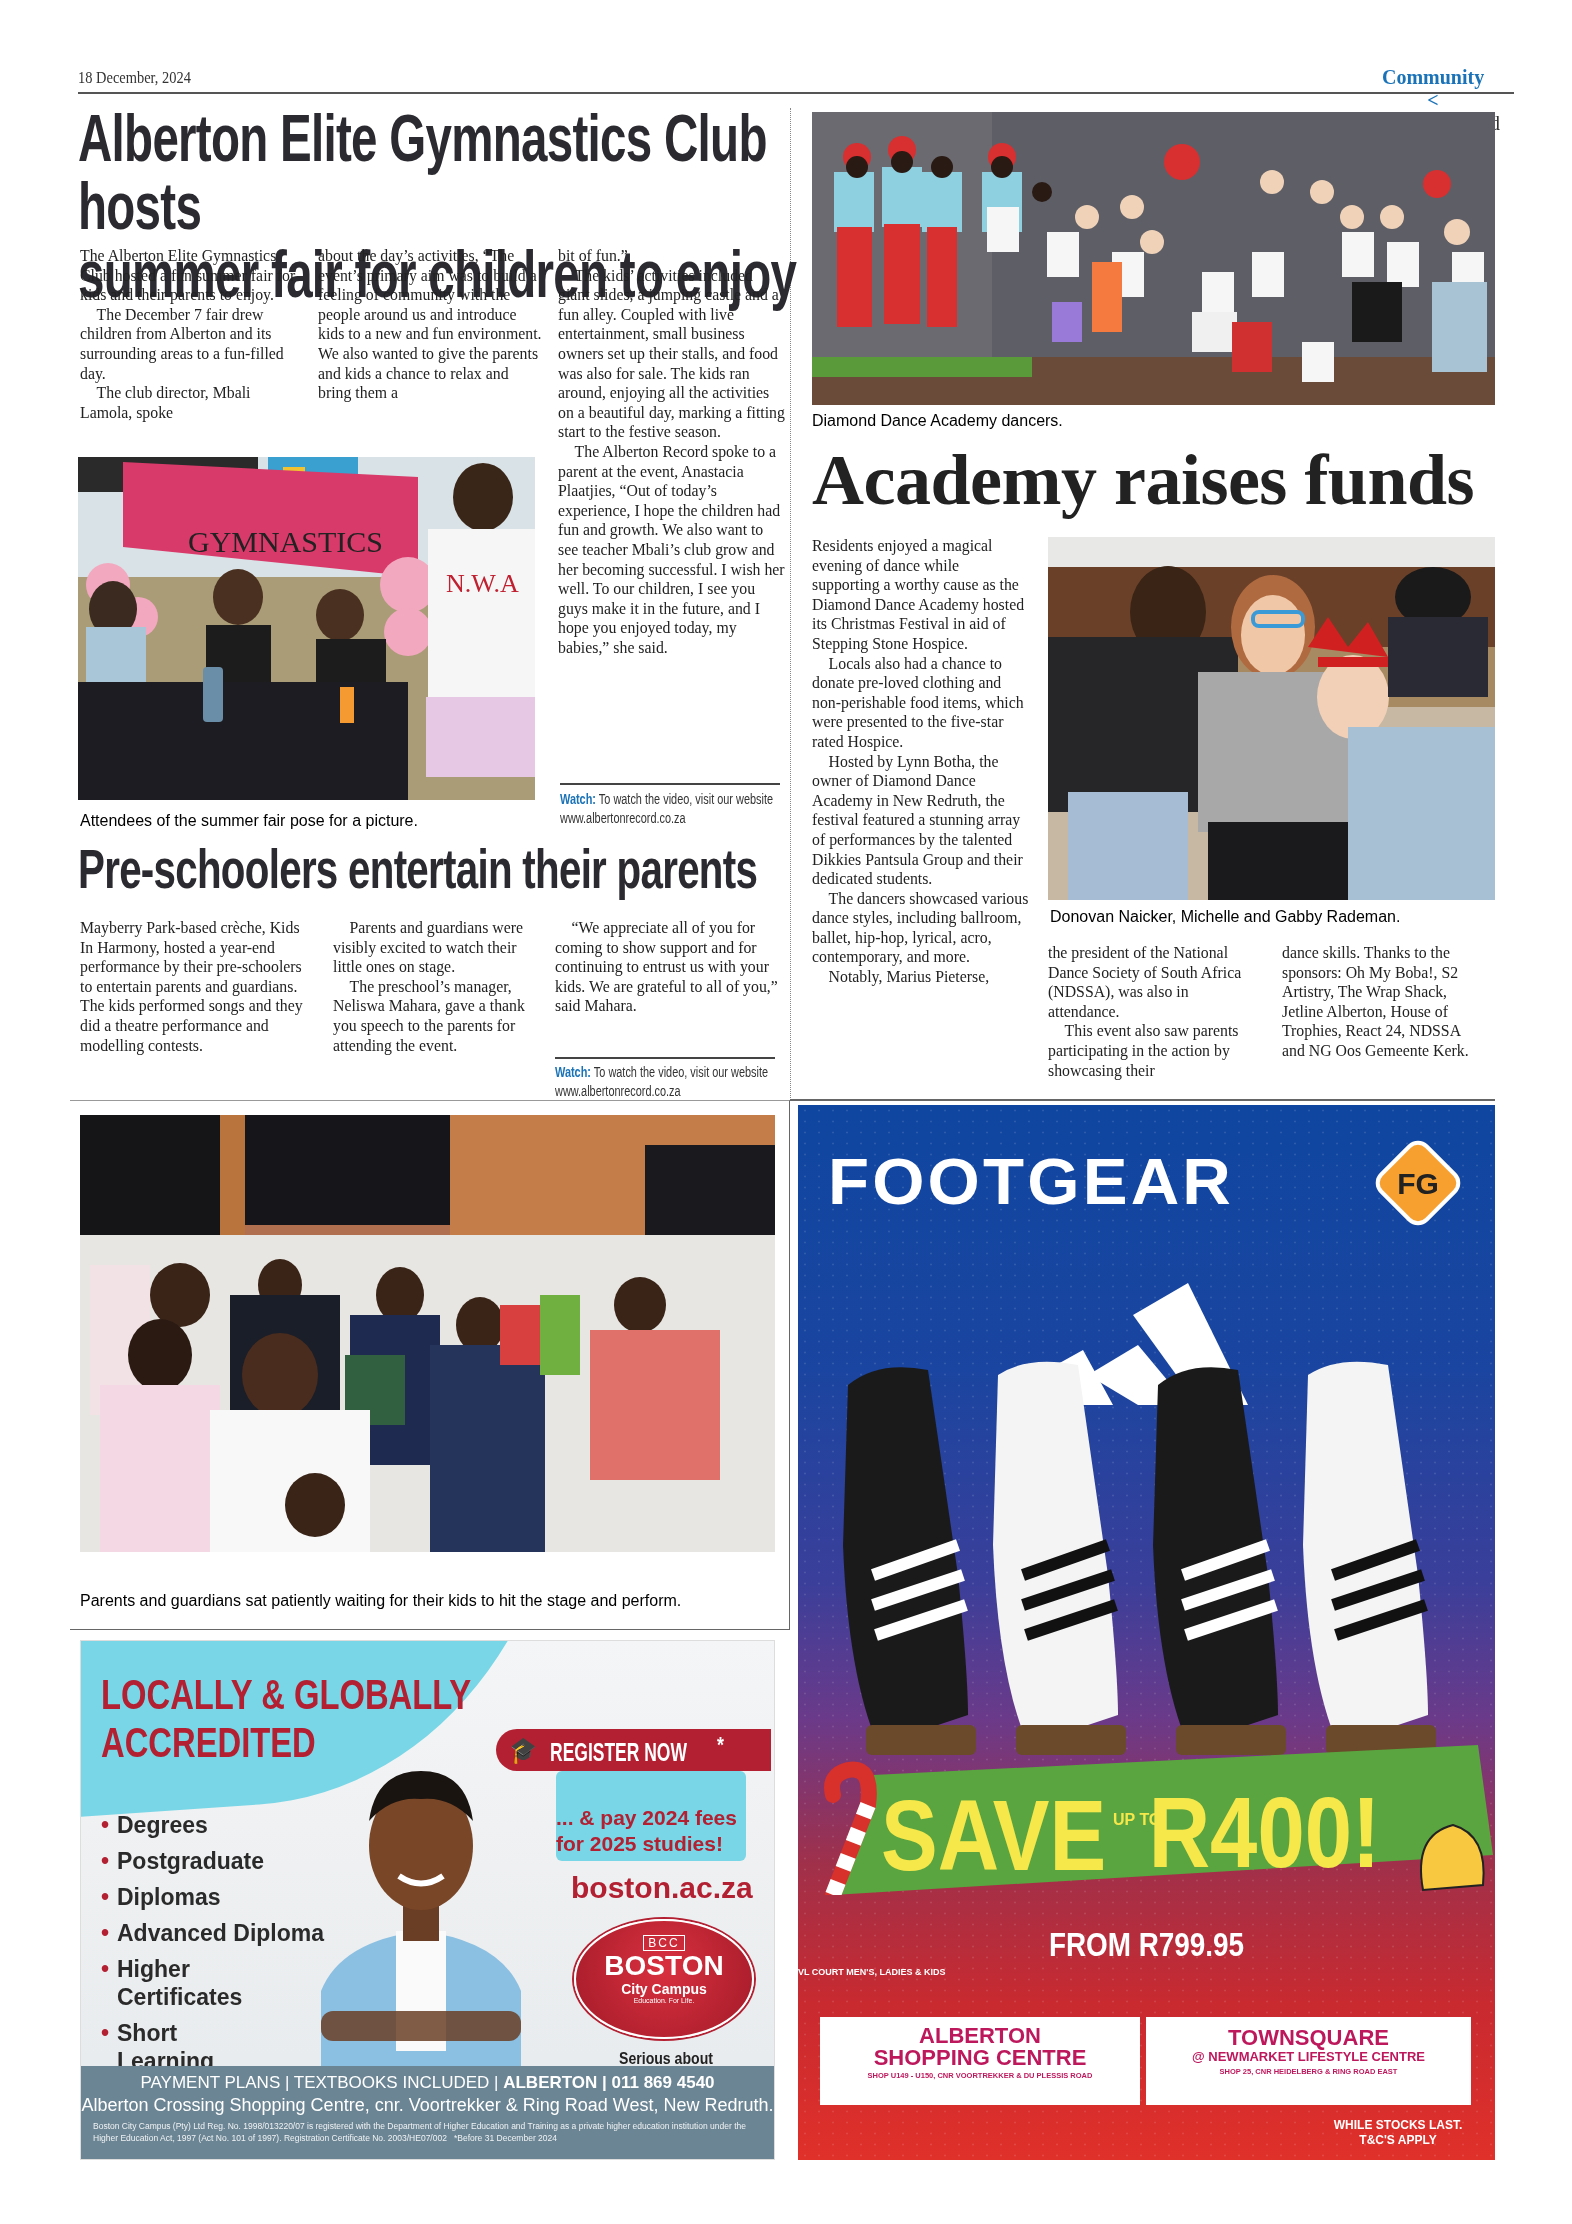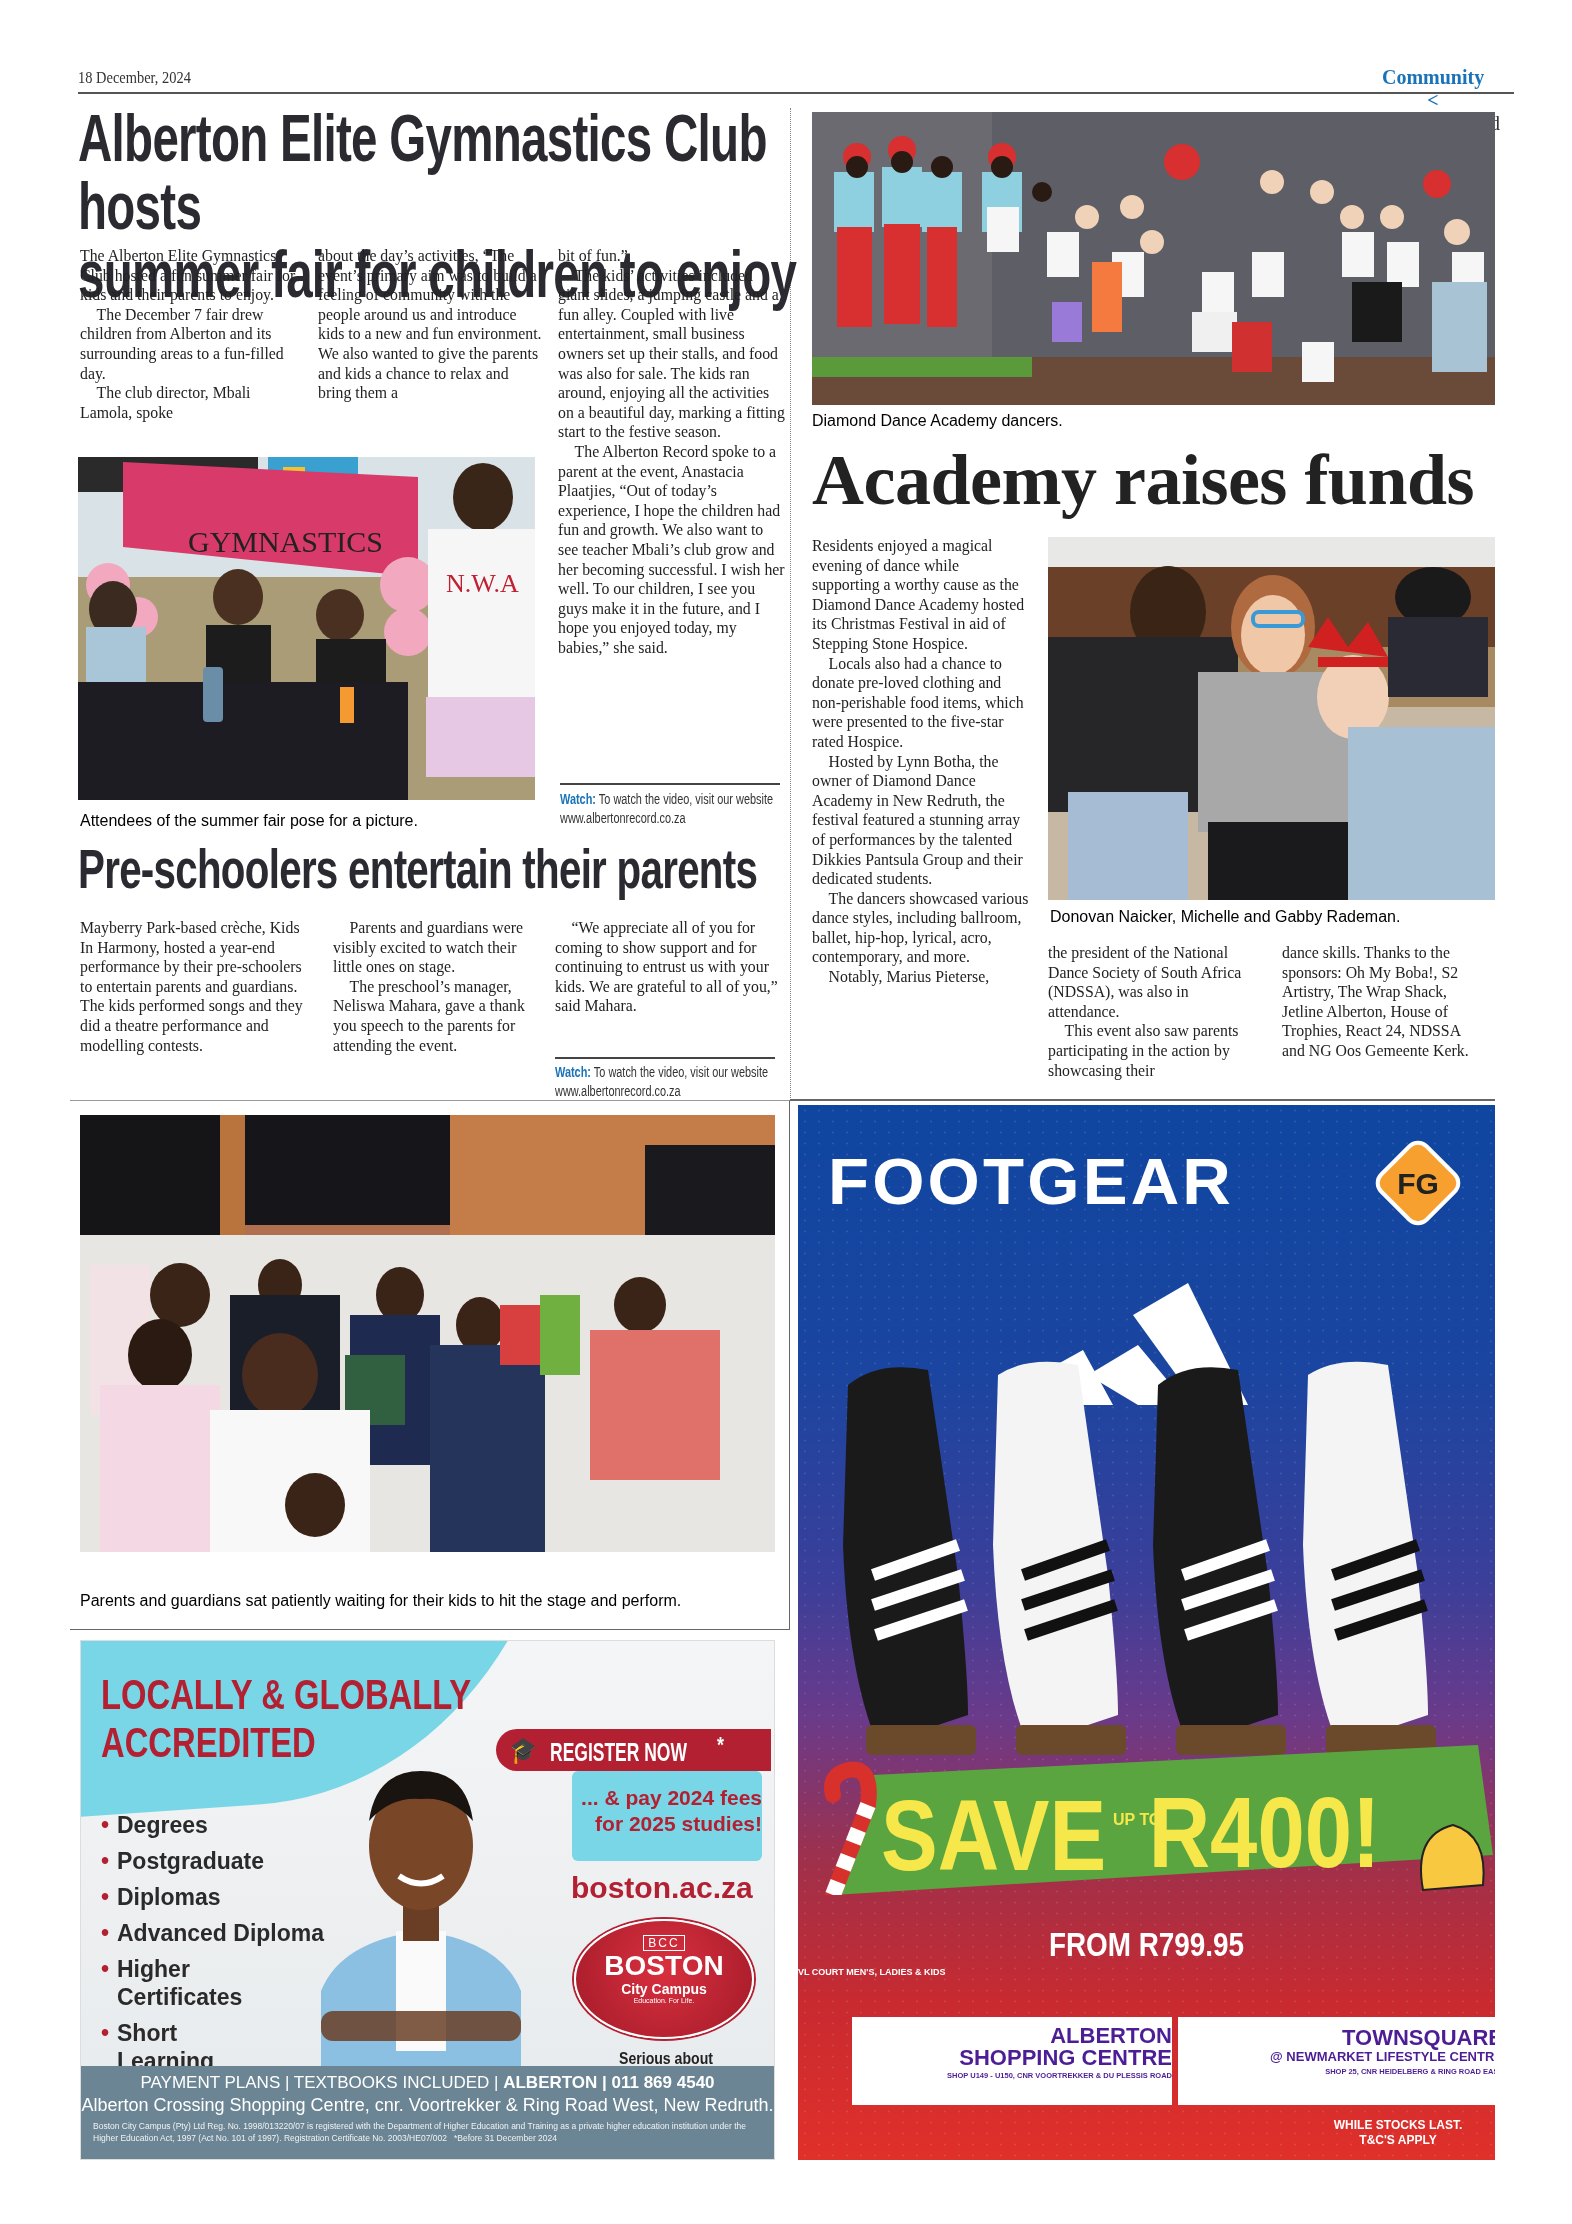--- a/index.html
+++ b/index.html
@@ -44,21 +44,21 @@
 
   
   .boston { left: 80px; top: 1640px; width: 695px; height: 520px; background: linear-gradient(180deg,#f4f5f6 0%,#e9ecee 80%); overflow: hidden; border: 1px solid #ddd; }
   .b-cyan { position: absolute; left: -60px; top: -240px; width: 560px; height: 400px; background: #78d6e6; border-radius: 0 0 60% 0 / 0 0 100% 0; transform: rotate(-4deg); }
   .b-head { position: absolute; left: 20px; top: 30px; font-family: "Liberation Sans", sans-serif; font-weight: bold; font-size: 42px; line-height: 48px; color: #b32032; transform: scaleX(0.78); transform-origin: left top; width: 500px; }
   .b-list { position: absolute; left: 20px; top: 170px; font-family: "Liberation Sans", sans-serif; font-size: 23px; font-weight: bold; color: #2a2a2a; line-height: 28px; }
   .b-list li { list-style: none; position: relative; padding-left: 16px; margin-bottom: 8px; }
   .b-list li::before { content: "•"; position: absolute; left: 0; color: #b32032; }
   .b-reg { position: absolute; left: 415px; top: 88px; width: 275px; height: 42px; background: #b32032; border-radius: 22px 0 0 22px; color: #fff; font-family: "Liberation Sans", sans-serif; font-weight: bold; font-size: 26px; display: flex; align-items: center; padding-left: 14px; gap: 8px; }
   .b-reg span { transform: scaleX(0.82); transform-origin: left; display: inline-block; white-space: nowrap; }
-  .b-pay { position: absolute; left: 475px; top: 130px; width: 190px; height: 90px; background: #78d6e6; border-radius: 6px; color: #b32032; font-family: "Liberation Sans", sans-serif; font-weight: bold; font-size: 21px; line-height: 26px; text-align: right; padding-top: 14px; margin-left: 16px; }
+  .b-pay { position: absolute; left: 475px; top: 130px; width: 190px; height: 90px; background: #78d6e6; border-radius: 6px; color: #b32032; font-family: "Liberation Sans", sans-serif; font-weight: bold; font-size: 21px; line-height: 26px; text-align: left; padding-top: 34px; }
   .b-url { position: absolute; left: 490px; top: 230px; font-family: "Liberation Sans", sans-serif; font-weight: bold; font-size: 30px; color: #b32032; }
   .b-logo { position: absolute; left: 493px; top: 278px; width: 180px; height: 120px; border-radius: 50%; background: radial-gradient(circle at 50% 40%,#d9303f,#a21a28); border: 2px solid #fff; box-shadow: 0 0 0 2px #b32032; color: #fff; text-align: center; font-family: "Liberation Sans", sans-serif; }
   .b-logo .bcc { font-size: 12px; margin-top: 14px; letter-spacing: 2px; border: 1px solid #fff; display: inline-block; padding: 0 4px; }
   .b-logo .bn { font-size: 28px; font-weight: bold; line-height: 30px; }
   .b-logo .bc { font-size: 14px; font-weight: bold; }
   .b-logo .bt { font-size: 7px; }
   .b-tag { position: absolute; left: 490px; top: 408px; width: 190px; text-align: center; font-family: "Liberation Sans", sans-serif; font-weight: bold; font-size: 16px; line-height: 19px; color: #222; transform: scaleX(0.88); }
   .b-person { position: absolute; left: 200px; top: 100px; width: 280px; height: 330px; }
   .b-foot { position: absolute; left: 0; top: 425px; width: 100%; height: 95px; background: #6b8594; color: #fff; font-family: "Liberation Sans", sans-serif; text-align: center; padding-top: 6px; }
   .b-foot .l1 { font-size: 17px; line-height: 22px; }
@@ -67,21 +67,21 @@
 
   
   .fg { left: 798px; top: 1105px; width: 697px; height: 1055px; overflow: hidden; background: linear-gradient(180deg,#0f46a0 0%,#1a45a0 25%,#3a3f9a 45%,#6a3a8a 58%,#a0304a 72%,#c82a30 85%,#e0302a 100%); }
   .fg-speck { position: absolute; inset: 0; background-image: radial-gradient(#ffffff55 1px, transparent 1.5px); background-size: 14px 11px; opacity: .35; }
   .fg-logo { position: absolute; left: 30px; top: 40px; font-family: "Liberation Sans", sans-serif; font-weight: bold; font-size: 64px; color: #fff; letter-spacing: 3px; transform: scaleX(1.05); transform-origin: left top; }
   .fg-badge { position: absolute; left: 570px; top: 28px; width: 100px; height: 100px; }
   .fg-shoes { position: absolute; left: 20px; top: 240px; width: 660px; height: 420px; }
   .fg-banner { position: absolute; left: 15px; top: 640px; width: 680px; height: 150px; }
   .fg-from { position: absolute; left: 0; width: 100%; top: 820px; text-align: center; font-family: "Liberation Sans", sans-serif; font-weight: bold; font-size: 34px; color: #fff; transform: scaleX(0.82); }
   .fg-sub { position: absolute; left: 0; width: 100%; top: 862px; text-align: left; font-family: "Liberation Sans", sans-serif; font-weight: bold; font-size: 9px; color: #fff; }
-  .store { position: absolute; background: #fff; color: #4c1d95; text-align: right; font-family: "Liberation Sans", sans-serif; font-weight: bold; margin-left: 32px; }
+  .store { position: absolute; background: #fff; color: #be185d; text-align: center; font-family: "Liberation Sans", sans-serif; font-weight: bold; }
   .store .n { font-size: 22px; line-height: 22px; }
   .store .n2 { font-size: 13px; line-height: 16px; }
   .store .a { font-size: 7.5px; line-height: 10px; margin-top: 2px; }
   .fg-tc { position: absolute; left: 520px; top: 1013px; width: 160px; color: #fff; font-family: "Liberation Sans", sans-serif; font-weight: bold; font-size: 12px; line-height: 15px; text-align: center; }
 </style>
 </head>
 <body>
 
 <div class="abs hdr-date">18 December, 2024</div>
 <div class="abs hdr-right">

